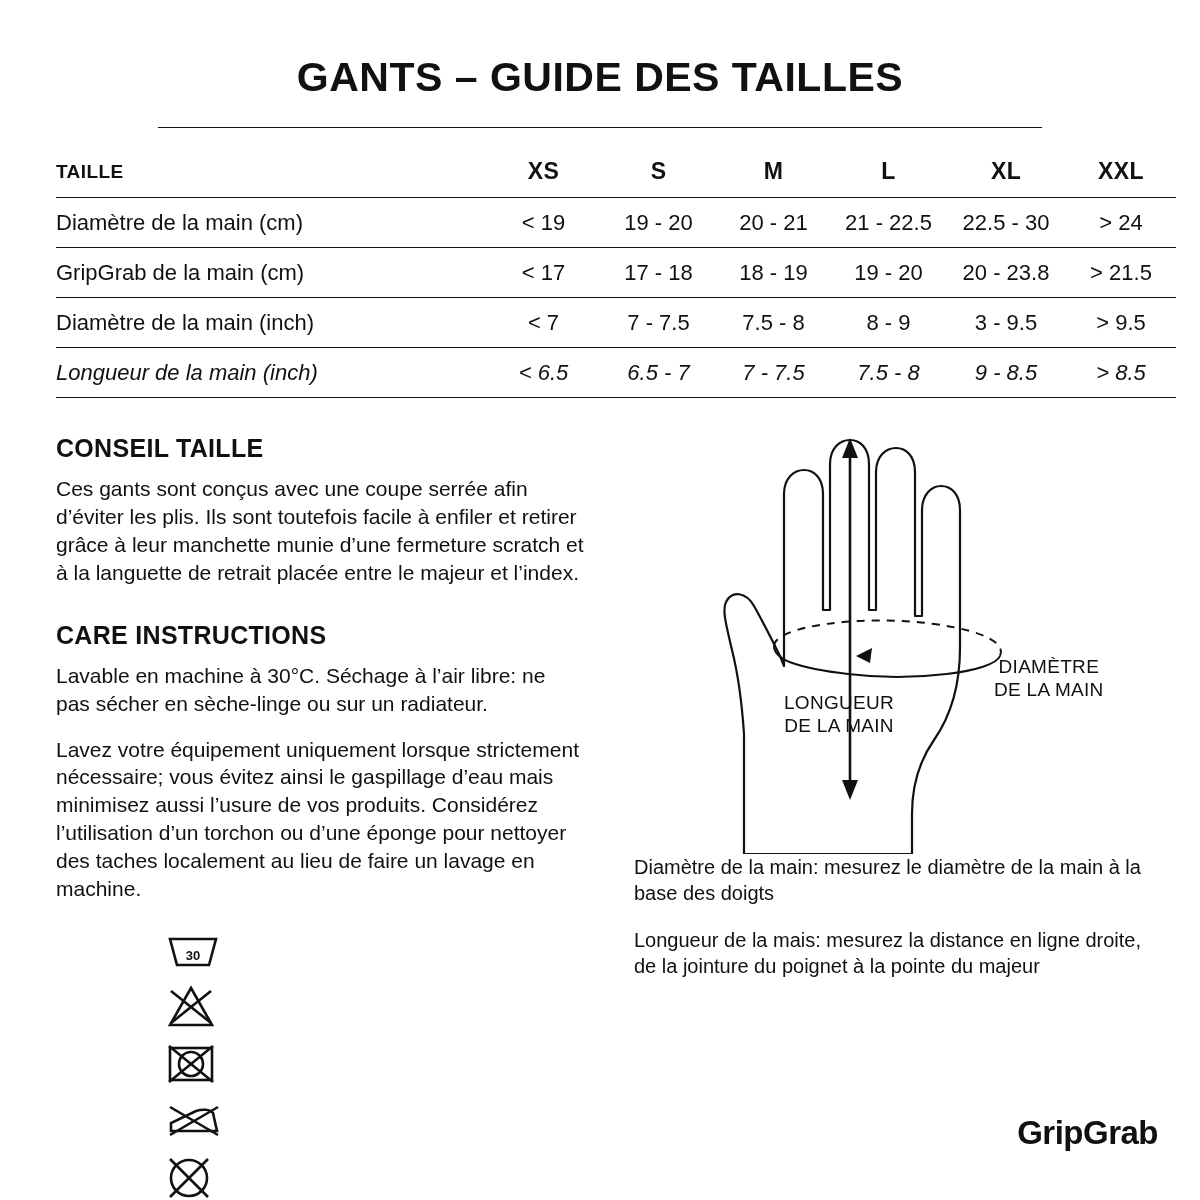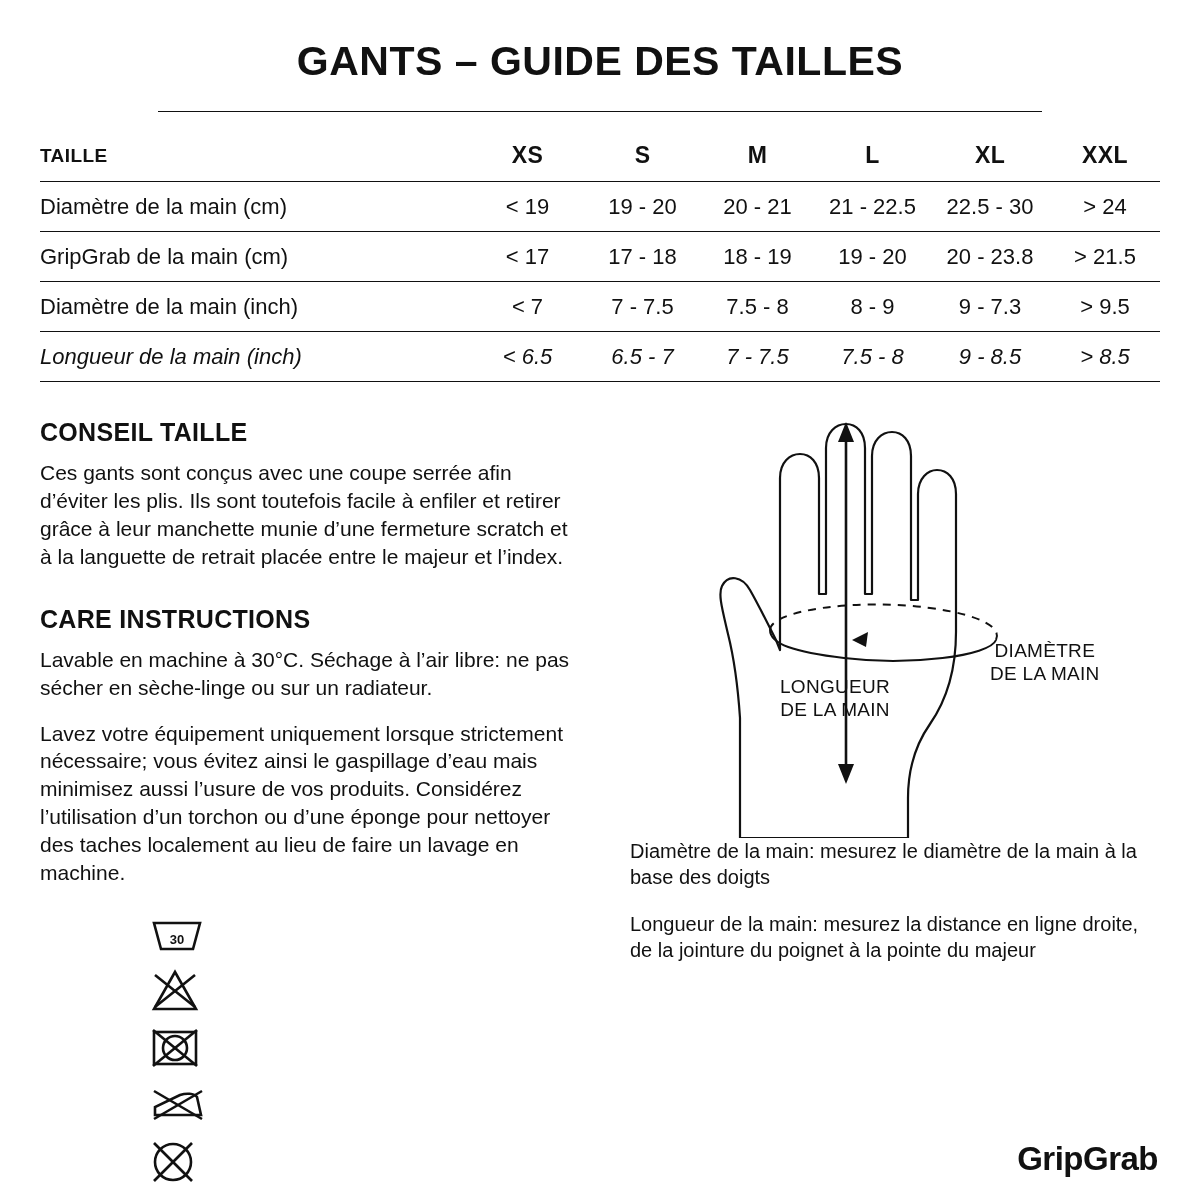--- a/index.html
+++ b/index.html
@@ -6,21 +6,21 @@
   html, body {
     margin: 0; padding: 0;
     width: 1200px; height: 1200px;
     background: #ffffff;
     font-family: "Liberation Sans", sans-serif;
     color: #111111;
   }
   .page {
     position: relative;
     width: 1200px; height: 1200px;
-    padding: 0;
+    padding: 16px;
     overflow: hidden;
   }
 
   
   .title {
     text-align: center;
     font-size: 41px;
     font-weight: bold;
     letter-spacing: 0.5px;
     margin-top: 38px;
@@ -126,21 +126,21 @@
   .measure-note {
     font-size: 20px;
     line-height: 1.32;
     margin: 0 0 20px 0;
   }
 
   
   .logo {
     position: absolute;
     right: 42px;
-    bottom: 22px;
+    bottom: 48px;
     font-size: 33px;
     font-weight: bold;
     letter-spacing: -0.5px;
   }
 </style>
 </head>
 <body>
 
 <div class="page">
 
@@ -178,21 +178,21 @@
           <td>19 - 20</td>
           <td>20 - 23.8</td>
           <td>&gt; 21.5</td>
         </tr>
         <tr>
           <td class="rowlabel">Diamètre de la main (inch)</td>
           <td>&lt; 7</td>
           <td>7 - 7.5</td>
           <td>7.5 - 8</td>
           <td>8 - 9</td>
-          <td>9 - 7.3</td>
+          <td>3 - 9.5</td>
           <td>&gt; 9.5</td>
         </tr>
         <tr>
           <td class="rowlabel">Longueur de la main (inch)</td>
           <td>&lt; 6.5</td>
           <td>6.5 - 7</td>
           <td>7 - 7.5</td>
           <td>7.5 - 8</td>
           <td>9 - 8.5</td>
           <td>&gt; 8.5</td>
@@ -308,20 +308,20 @@
           <span>DE LA MAIN</span>
         </div>
 
         <div class="diag-label" id="label-diametre">
           <span>DIAMÈTRE</span><br>
           <span>DE LA MAIN</span>
         </div>
       </div>
 
       <p class="measure-note">Diamètre de la main: mesurez le diamètre de la main à la base des doigts</p>
-      <p class="measure-note">Longueur de la main: mesurez la distance en ligne droite, de la jointure du poignet à la pointe du majeur</p>
+      <p class="measure-note">Longueur de la mais: mesurez la distance en ligne droite, de la jointure du poignet à la pointe du majeur</p>
 
     </div>
   </div>
 
   <div class="logo">GripGrab</div>
 
 </div>
 
 </body></html>

